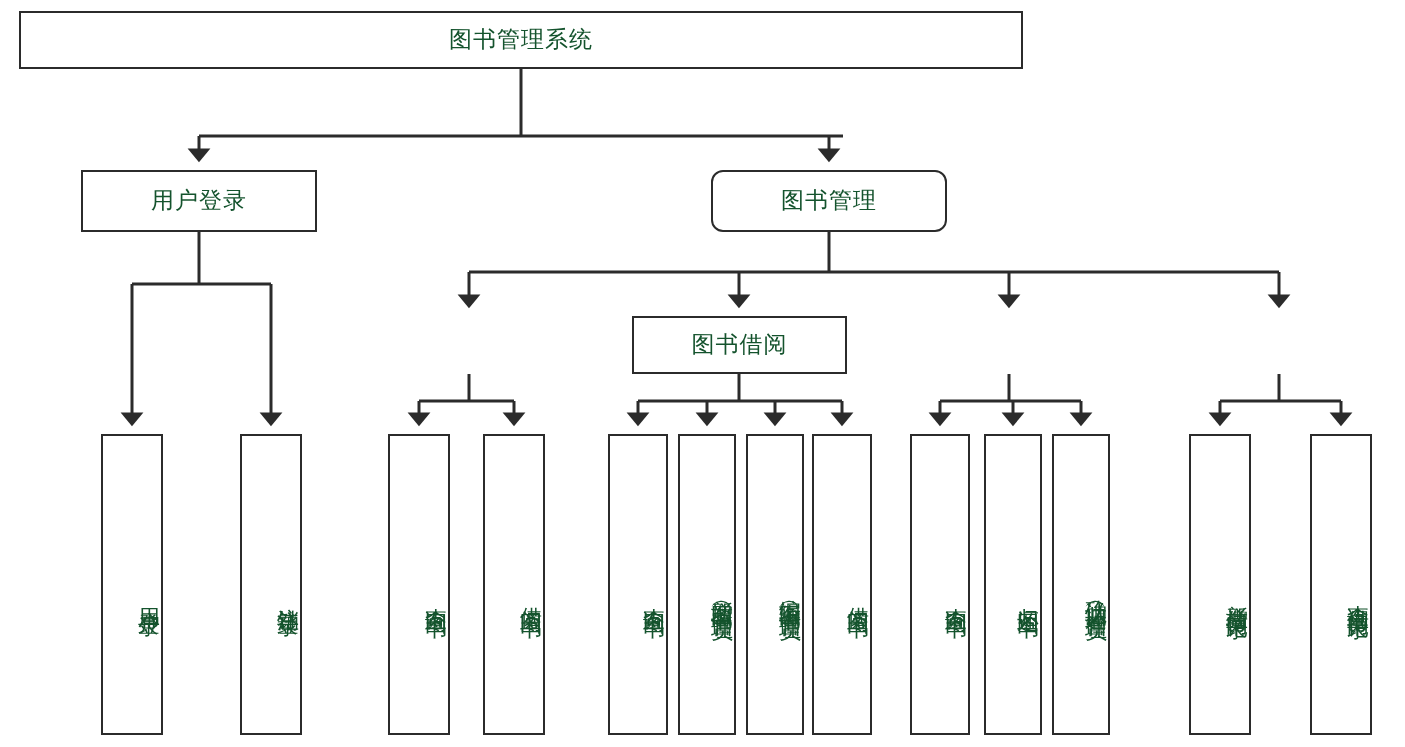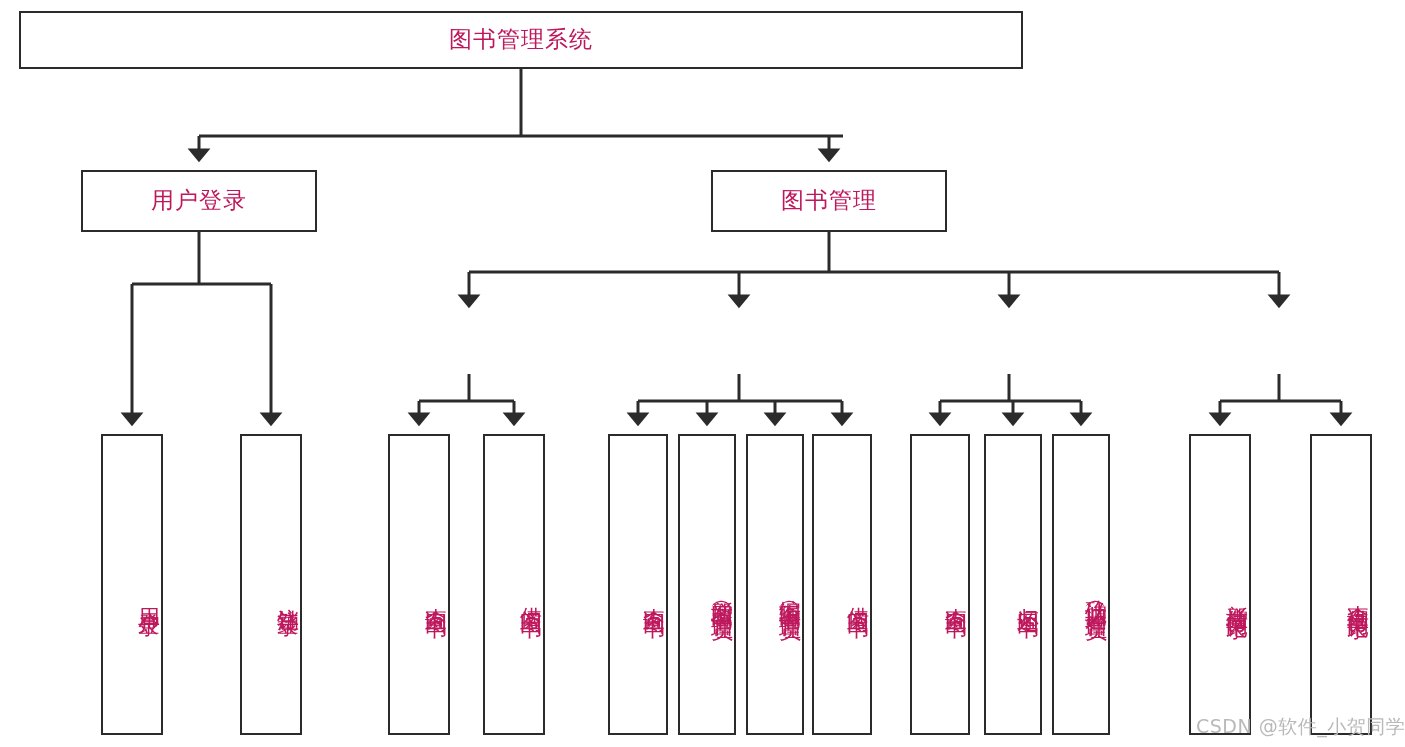--- a/index.html
+++ b/index.html
@@ -26,21 +26,21 @@
     pointer-events: none;
   }
   .node {
     position: absolute;
     box-sizing: border-box;
     border: 2.5px solid #2b2b2b;
     background: #ffffff;
     display: flex;
     align-items: center;
     justify-content: center;
-    color: #be185d;
+    color: #14532d;
     font-size: 23px;
     line-height: 1.18;
     letter-spacing: 1px;
   }
   .node.leaf {
     writing-mode: vertical-rl;
     text-orientation: upright;
     align-items: flex-start;
     justify-content: center;
     padding-top: 22px;
@@ -116,24 +116,27 @@
     </g>
   </svg>
 
   <div class="node" style="left: 19px; top: 11px; width: 1004px; height: 58px;">
     <span>图书管理系统</span>
   </div>
 
   <div class="node" style="left: 81px; top: 170px; width: 236px; height: 62px;">
     <span>用户登录</span>
   </div>
-  <div class="node" style="left: 711px; top: 170px; width: 236px; height: 62px;">
+  <div class="node" style="left: 711px; top: 170px; width: 236px; height: 62px; border-radius: 12px;">
     <span>图书管理</span>
   </div>
 
+  <div class="node" style="left: 632px; top: 316px; width: 215px; height: 58px;">
+    <span>图书借阅</span>
+  </div>
 
   <div class="node leaf" style="left: 101px; top: 434px; width: 62px; height: 301px;">
     <span class="vtext">用户登录</span>
   </div>
   <div class="node leaf" style="left: 240px; top: 434px; width: 62px; height: 301px;">
     <span class="vtext">注销登录</span>
   </div>
   <div class="node leaf" style="left: 388px; top: 434px; width: 62px; height: 301px;">
     <span class="vtext">查询图书</span>
   </div>
@@ -161,15 +164,14 @@
   <div class="node leaf" style="left: 1052px; top: 434px; width: 58px; height: 301px;">
     <span class="vtext">确认归还（管理员）</span>
   </div>
   <div class="node leaf" style="left: 1189px; top: 434px; width: 62px; height: 301px;">
     <span class="vtext">新增借阅记录</span>
   </div>
   <div class="node leaf" style="left: 1310px; top: 434px; width: 62px; height: 301px;">
     <span class="vtext">查询借阅记录</span>
   </div>
 
-  <div class="watermark" style="left: 1196px; top: 714px; color: rgb(185, 185, 185);">CSDN @软件_小贺同学</div>
 
 </div>
 
 </body></html>

